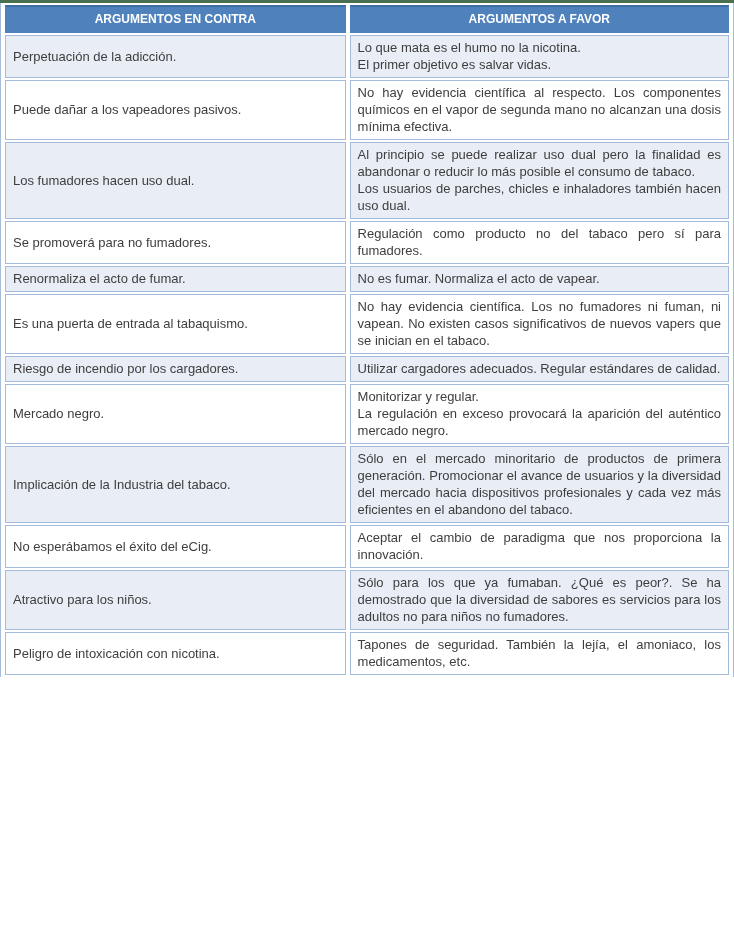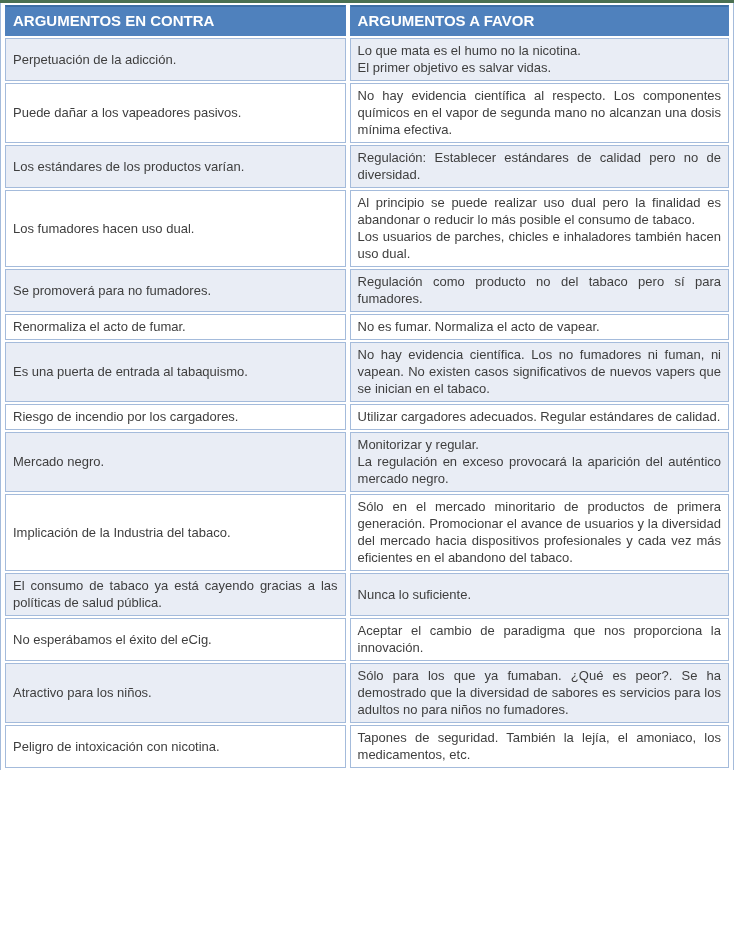--- a/index.html
+++ b/index.html
@@ -28,23 +28,23 @@
     background:#ffffff;
     border-left:1px solid var(--cell-border);
     border-right:1px solid var(--cell-border);
     table-layout:fixed;
   }
   col.col-contra{width:47.3%;}
   col.col-favor{width:52.7%;}
   th{
     background:var(--header-bg);
     color:var(--header-text);
-    font-size:15px;
+    font-size:12px;
     font-weight:bold;
-    text-align:left;
+    text-align:center;
     padding:5px 7px 6px 7px;
     border:1px solid var(--header-bg);
     border-top:2px solid var(--header-top);
   }
   td{
     border:1px solid var(--cell-border);
     padding:3px 7px 4px 7px;
     font-size:13px;
     line-height:17px;
     color:var(--body-text);
@@ -77,24 +77,20 @@
         <tr>
           <td>Perpetuación de la adicción.</td>
           <td>Lo que mata es el humo no la nicotina.
 El primer objetivo es salvar vidas.</td>
         </tr>
         <tr>
           <td>Puede dañar a los vapeadores pasivos.</td>
           <td>No hay evidencia científica al respecto. Los componentes químicos en el vapor de segunda mano no alcanzan una dosis mínima efectiva.</td>
         </tr>
         <tr>
-          <td>Los estándares de los productos varían.</td>
-          <td>Regulación: Establecer estándares de calidad pero no de diversidad.</td>
-        </tr>
-        <tr>
           <td>Los fumadores hacen uso dual.</td>
           <td>Al principio se puede realizar uso dual pero la finalidad es abandonar o reducir lo más posible el consumo de tabaco.
 Los usuarios de parches, chicles e inhaladores también hacen uso dual.</td>
         </tr>
         <tr>
           <td>Se promoverá para no fumadores.</td>
           <td>Regulación como producto no del tabaco pero sí para fumadores.</td>
         </tr>
         <tr>
           <td>Renormaliza el acto de fumar.</td>
@@ -111,24 +107,20 @@
         <tr>
           <td>Mercado negro.</td>
           <td>Monitorizar y regular.
 La regulación en exceso provocará la aparición del auténtico mercado negro.</td>
         </tr>
         <tr>
           <td>Implicación de la Industria del tabaco.</td>
           <td>Sólo en el mercado minoritario de productos de primera generación. Promocionar el avance de usuarios y la diversidad del mercado hacia dispositivos profesionales y cada vez más eficientes en el abandono del tabaco.</td>
         </tr>
         <tr>
-          <td>El consumo de tabaco ya está cayendo gracias a las políticas de salud pública.</td>
-          <td>Nunca lo suficiente.</td>
-        </tr>
-        <tr>
           <td>No esperábamos el éxito del eCig.</td>
           <td>Aceptar el cambio de paradigma que nos proporciona la innovación.</td>
         </tr>
         <tr>
           <td>Atractivo para los niños.</td>
           <td>Sólo para los que ya fumaban. ¿Qué es peor?. Se ha demostrado que la diversidad de sabores es servicios para los adultos no para niños no fumadores.</td>
         </tr>
         <tr>
           <td>Peligro de intoxicación con nicotina.</td>
           <td>Tapones de seguridad. También la lejía, el amoniaco, los medicamentos, etc.</td>

